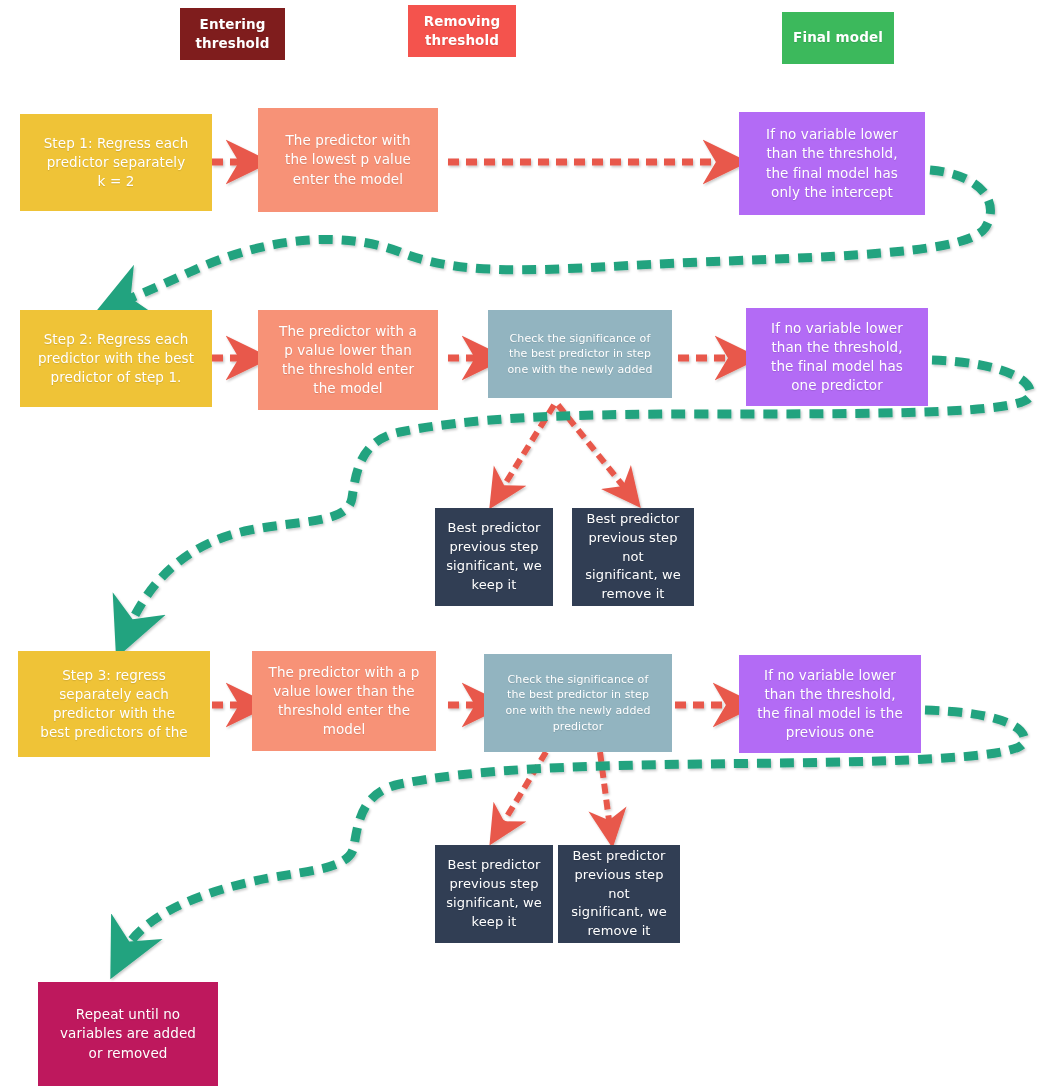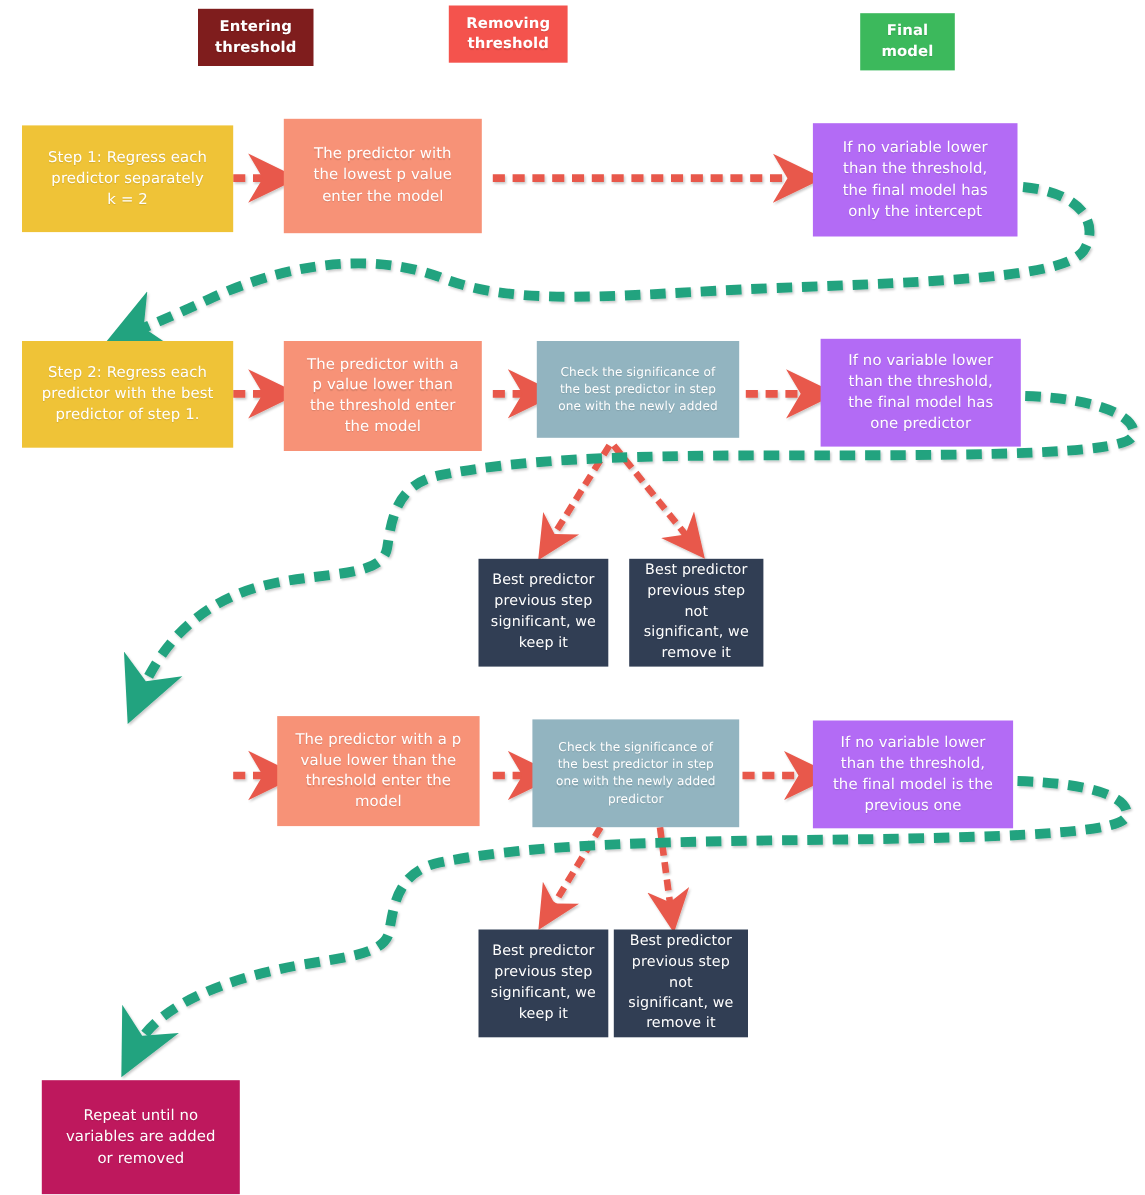--- a/index.html
+++ b/index.html
@@ -109,21 +109,21 @@
   <div class="node legend-box" style="left:180px; top:8px; width:105px; height:52px; background:#7f1d1d;">
     <span style="white-space:pre-line;">Entering
 threshold</span>
   </div>
 
   <div class="node legend-box" style="left:408px; top:5px; width:108px; height:52px; background:#F4534D;">
     <span style="white-space:pre-line;">Removing
 threshold</span>
   </div>
 
-  <div class="node legend-box" style="left:782px; top:12px; width:86px; height:52px; background:#3CB95C;">
+  <div class="node legend-box" style="left:782px; top:12px; width:112px; height:52px; background:#3CB95C;">
     <span style="white-space:pre-line;">Final model</span>
   </div>
 
   <div class="node step-box" style="left:20px; top:114px; width:192px; height:97px; background:#EFC337;">
     <span style="white-space:pre-line;">Step 1: Regress each
 predictor separately
 k = 2</span>
   </div>
 
   <div class="node proc-box" style="left:258px; top:108px; width:180px; height:104px; background:#F79277;justify-content:center;">
@@ -172,20 +172,26 @@
 keep it</span>
   </div>
 
   <div class="node dark-box" style="left:572px; top:508px; width:122px; height:98px; background:#313E54;">
     <span style="white-space:pre-line;">Best predictor
 previous step not
 significant, we
 remove it</span>
   </div>
 
+  <div class="node step-box" style="left:18px; top:651px; width:192px; height:106px; background:#EFC337;">
+    <span style="white-space:pre-line;">Step 3:  regress
+separately each
+predictor with the
+best predictors of the</span>
+  </div>
 
   <div class="node proc-box" style="left:252px; top:651px; width:184px; height:100px; background:#F79277;">
     <span style="white-space:pre-line;">The predictor with a p
 value lower than the
 threshold enter the
 model</span>
   </div>
 
   <div class="node check-box" style="left:484px; top:654px; width:188px; height:98px; background:#92B4C0;">
     <span style="white-space:pre-line;">Check the significance of

